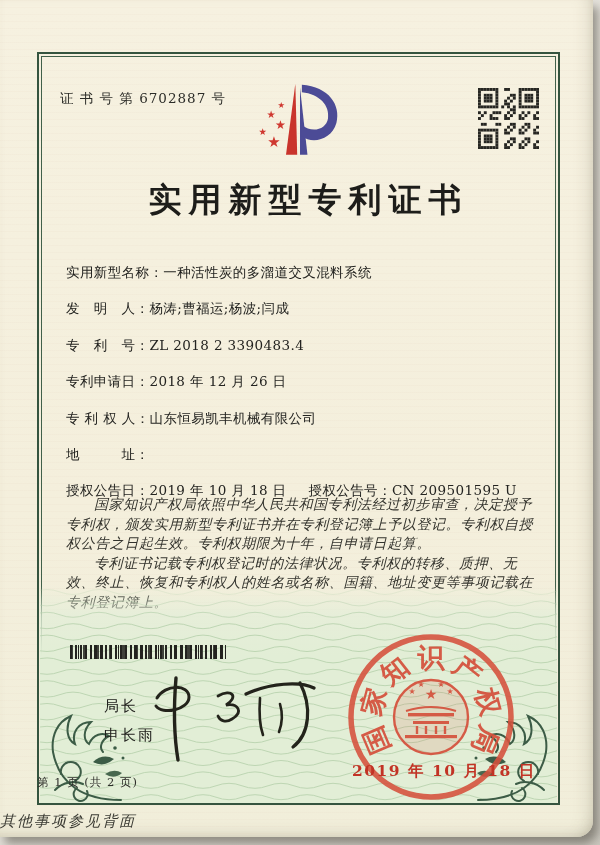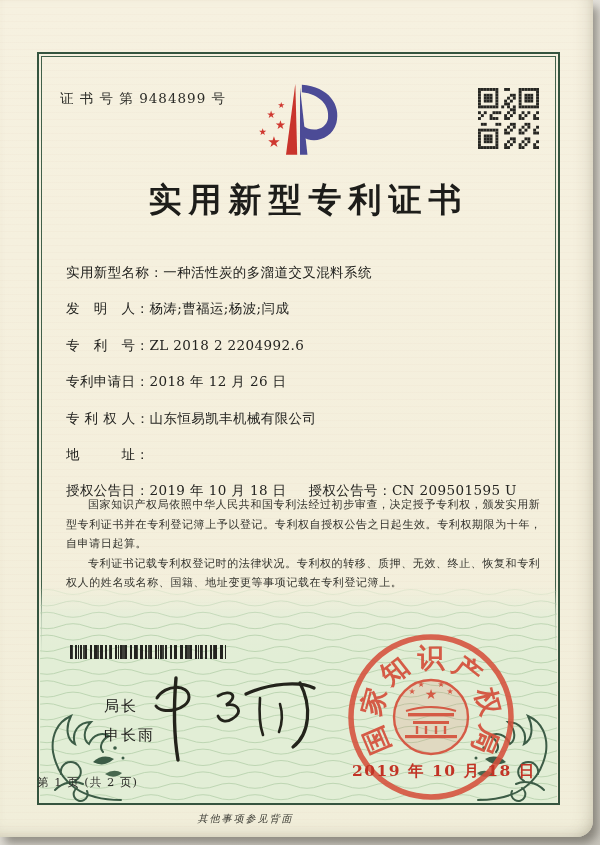--- a/index.html
+++ b/index.html
@@ -34,22 +34,22 @@
     position:absolute;left:0;top:178px;width:100%;text-align:center;
     font-size:33px;font-weight:600;color:#1d1d1a;letter-spacing:7px;margin-left:12px;
   }
   .fields{position:absolute;left:66px;top:264px;width:476px;}
   .frow{display:flex;align-items:baseline;height:36.4px;font-size:13.5px;color:#232320;letter-spacing:.4px;}
   .flabel{white-space:pre;flex:none;}
   .fvalue{white-space:pre;}
   .fpair2{margin-left:22px;display:flex;align-items:baseline;}
   .paras{
     position:absolute;left:66px;top:495px;width:476px;
-    font-size:11px;line-height:19.5px;color:#33332d;
-    letter-spacing:.6px;
+    font-size:14px;line-height:19.5px;color:#33332d;
+    font-style:italic;letter-spacing:.6px;
   }
   .paras p{margin:0;text-indent:2em;}
   .band{
     position:absolute;left:40px;top:586px;width:517px;height:217px;overflow:hidden;
     background:linear-gradient(180deg, rgba(226,238,216,0) 0px, rgba(226,238,216,.75) 30px, #e2eed6 70px);
   }
   .wavesvg{position:absolute;left:0;top:0;width:100%;height:100%;}
   .barcode{
     position:absolute;left:70px;top:645px;width:156px;height:14px;
     background:
@@ -70,32 +70,32 @@
     color:#c23325;letter-spacing:1.5px;white-space:pre;
   }
   .flourish{position:absolute;width:92px;height:112px;}
   .flourish.left{left:41px;top:690px;}
   .flourish.right{left:466px;top:690px;transform:scaleX(-1);}
   .page-info{
     position:absolute;left:37px;top:775px;width:449px;text-align:left;
     font-size:11.5px;color:#2e2e2a;letter-spacing:1px;
   }
   .back-note{
-    position:absolute;left:0;top:812px;width:491px;text-align:center;
-    font-size:10px;color:#3a3a33;font-style:italic;letter-spacing:2px;
+    position:absolute;left:0;top:812px;width:491px;text-align:left;
+    font-size:15px;color:#3a3a33;font-style:italic;letter-spacing:2px;
   }
 </style>
 </head>
 <body>
 
 <div class="page">
 
   <div class="border-box"></div>
 
-  <div class="cert-no">证 书 号 第 9484899 号</div>
+  <div class="cert-no">证 书 号 第 6702887 号</div>
 
   <svg class="logo" viewBox="0 0 100 90">
     <polygon points="45,2 35,78 47,78" fill="#c9342c"></polygon>
     <polygon points="50,6 50,78 58,78" fill="#4c4b96"></polygon>
     <path d="M52,3 C81,5 94,25 89,44 C84,62 63,67 52,58 L52,46 C63,55 78,51 80,39 C82,25 71,13 52,11 Z" fill="#4c4b96"></path>
     <text x="30" y="28" font-size="9" fill="#cf3830" text-anchor="middle">★</text>
     <text x="19" y="39" font-size="11" fill="#cf3830" text-anchor="middle">★</text>
     <text x="29" y="50" font-size="13" fill="#cf3830" text-anchor="middle">★</text>
     <text x="10" y="57" font-size="10" fill="#cf3830" text-anchor="middle">★</text>
     <text x="22" y="70" font-size="16" fill="#cf3830" text-anchor="middle">★</text>
@@ -295,21 +295,21 @@
     <div class="frow">
       <span class="flabel">实用新型名称：</span>
       <span class="fvalue">一种活性炭的多溜道交叉混料系统</span>
     </div>
     <div class="frow">
       <span class="flabel">发　明　人：</span>
       <span class="fvalue">杨涛;曹福运;杨波;闫成</span>
     </div>
     <div class="frow">
       <span class="flabel">专　利　号：</span>
-      <span class="fvalue">ZL 2018 2 2204992.6</span>
+      <span class="fvalue">ZL 2018 2 3390483.4</span>
     </div>
     <div class="frow">
       <span class="flabel">专利申请日：</span>
       <span class="fvalue">2018 年 12 月 26 日</span>
     </div>
     <div class="frow">
       <span class="flabel">专 利 权 人：</span>
       <span class="fvalue">山东恒易凯丰机械有限公司</span>
     </div>
     <div class="frow">

